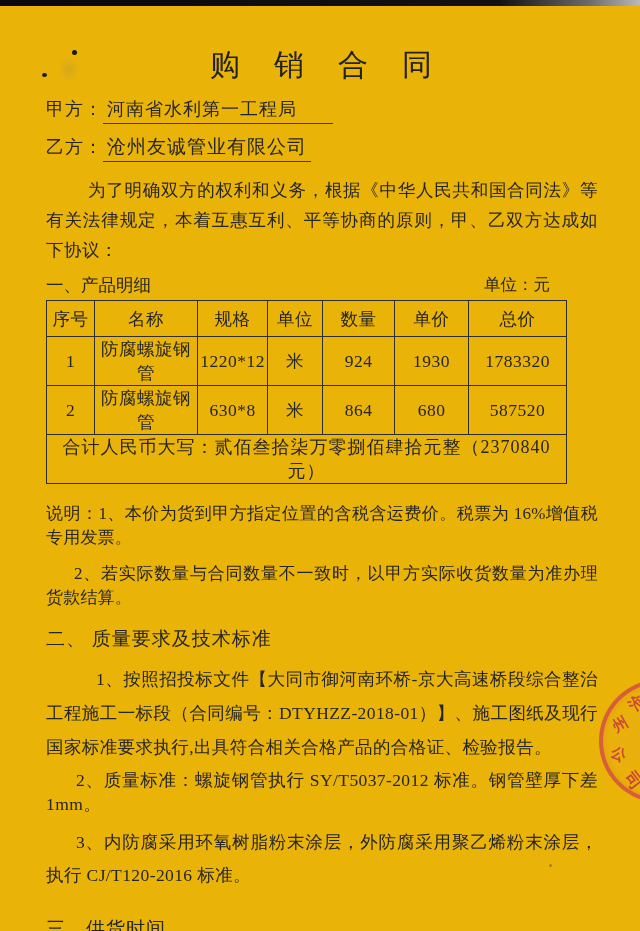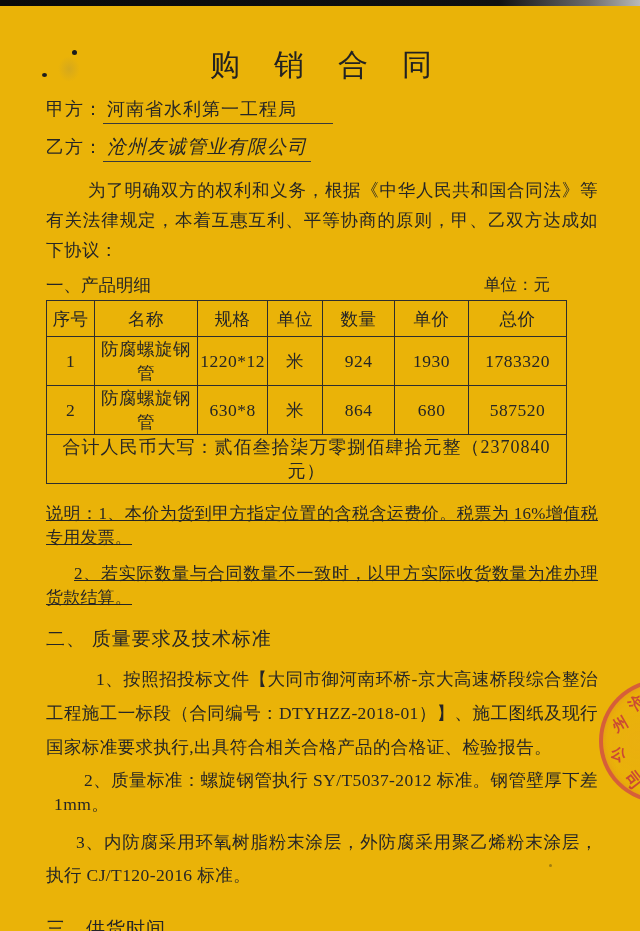--- a/index.html
+++ b/index.html
@@ -38,21 +38,21 @@
   .party-line{font-size:18px;line-height:26px;margin-top:10px;}
   .party-line .label{letter-spacing:1px;}
   .party-name{
     display:inline-block;
     border-bottom:1.5px solid #3a3a3a;
     padding:0 4px 1px 4px;
     letter-spacing:1px;
     text-align:right;
   }
   .party-name.a{padding-right:36px;}
-  .party-name.b{font-size:19px;font-style:italic;}
+  .party-name.b{font-size:19px;}
 
   .intro{
     font-size:17.5px;line-height:30px;
     text-align:justify;
     text-indent:42px;
     margin-top:13px;
     letter-spacing:.5px;
   }
   .sec1-head-row{
     display:flex;justify-content:space-between;align-items:flex-end;
@@ -70,29 +70,29 @@
     border:1.6px solid #2e2e2e;
     text-align:center;
     font-weight:normal;
     font-size:17.5px;
     padding:0;
     height:35px;
     letter-spacing:.5px;
   }
   table.products .total-cell{font-size:18px;height:31px;letter-spacing:1px;}
 
-  .note{font-size:17px;line-height:24px;text-align:justify;letter-spacing:.2px;text-decoration:underline;}
+  .note{font-size:17px;line-height:24px;text-align:justify;letter-spacing:.2px;}
   .note.n1{margin-top:18px;}
   .note.n2{margin-top:12px;text-indent:28px;}
 
   .sec-heading{font-size:19px;line-height:24px;letter-spacing:1px;}
   .sec2-heading{margin-top:17px;}
   .clause{font-size:17.5px;text-align:justify;letter-spacing:.4px;}
   .clause.c21{margin-top:11px;line-height:34px;text-indent:50px;}
-  .clause.c22{margin-top:4px;line-height:24px;text-indent:30px;margin-left:8px;}
+  .clause.c22{margin-top:4px;line-height:24px;text-indent:30px;}
   .clause.c23{margin-top:10px;line-height:33px;text-indent:30px;}
   .sec3-heading{margin-top:25px;}
 
   .seal{
     position:absolute;
     left:599px;top:679px;
     width:116px;height:116px;
     border:4px solid rgba(206,62,76,.72);
     border-radius:50%;
     box-shadow:inset 0 0 6px rgba(206,62,76,.25);

